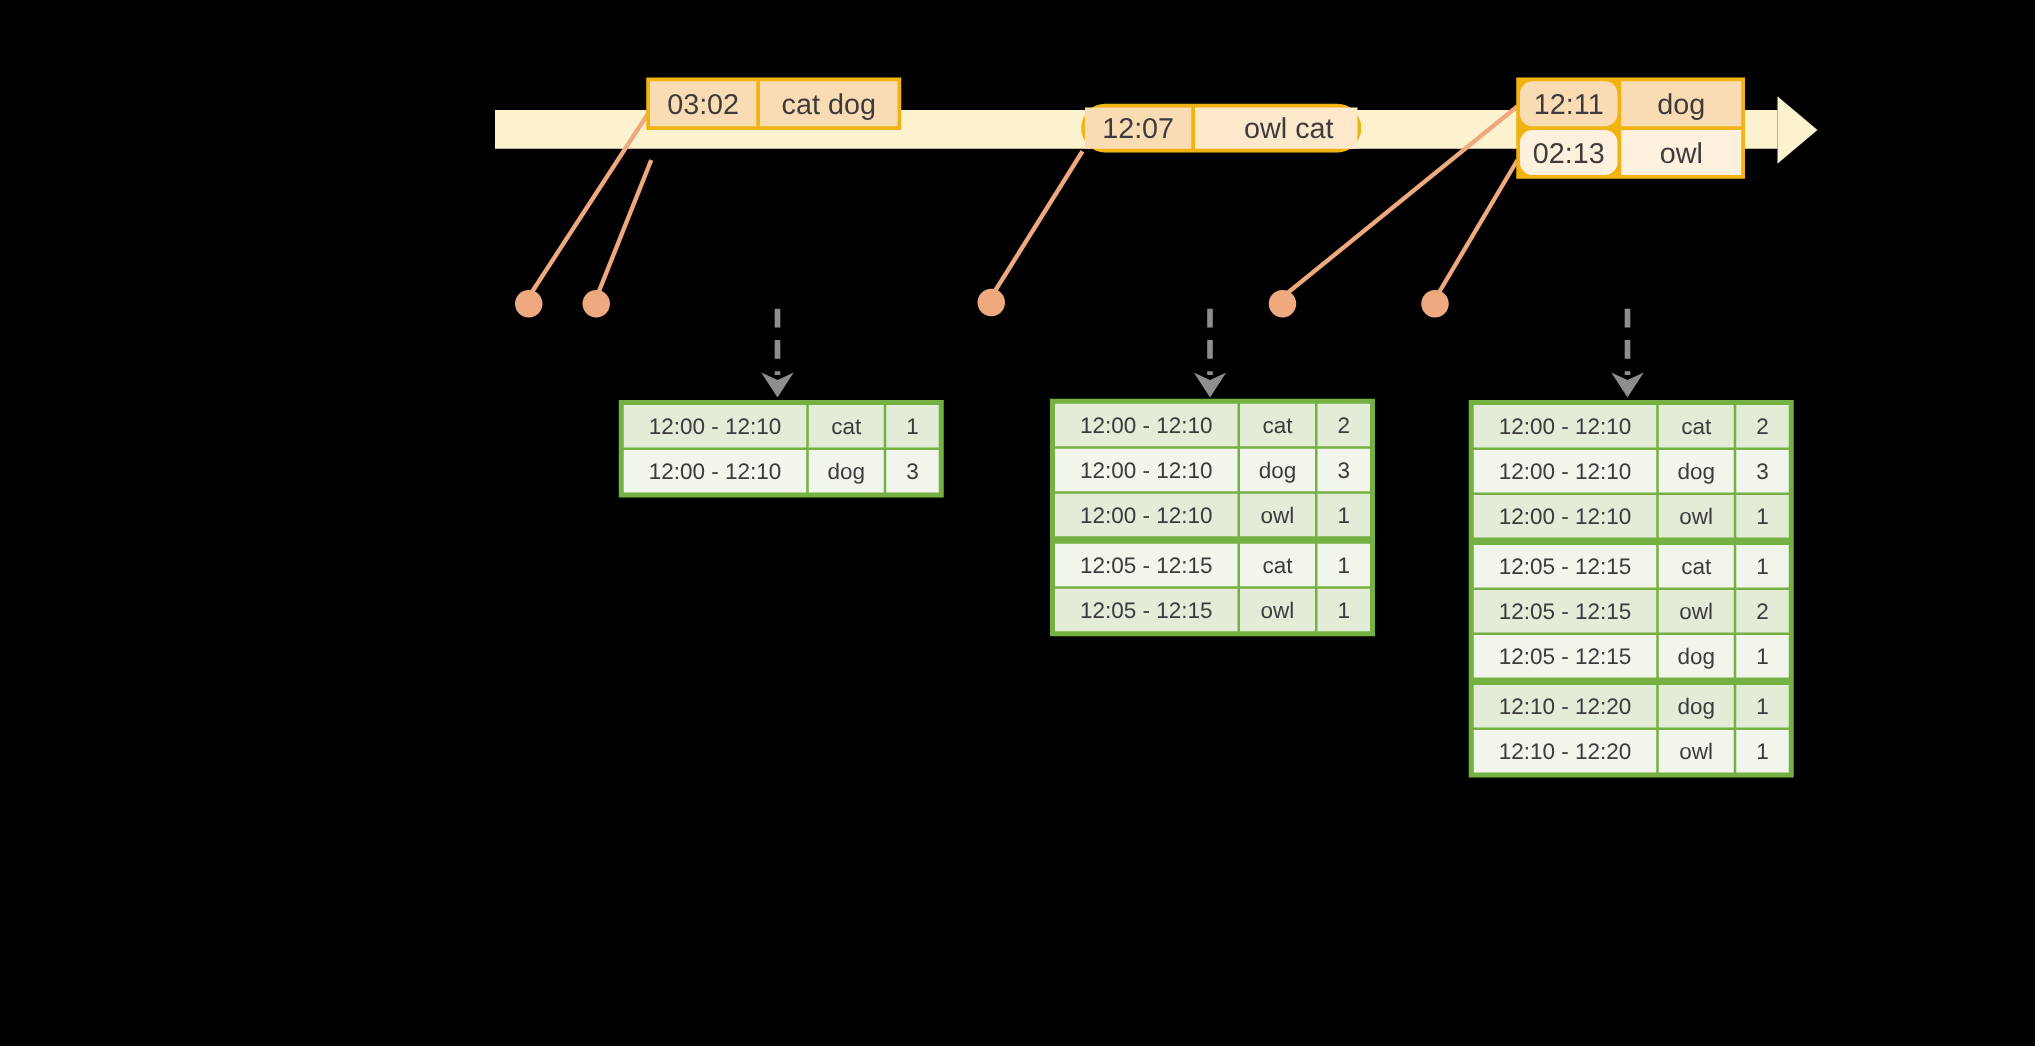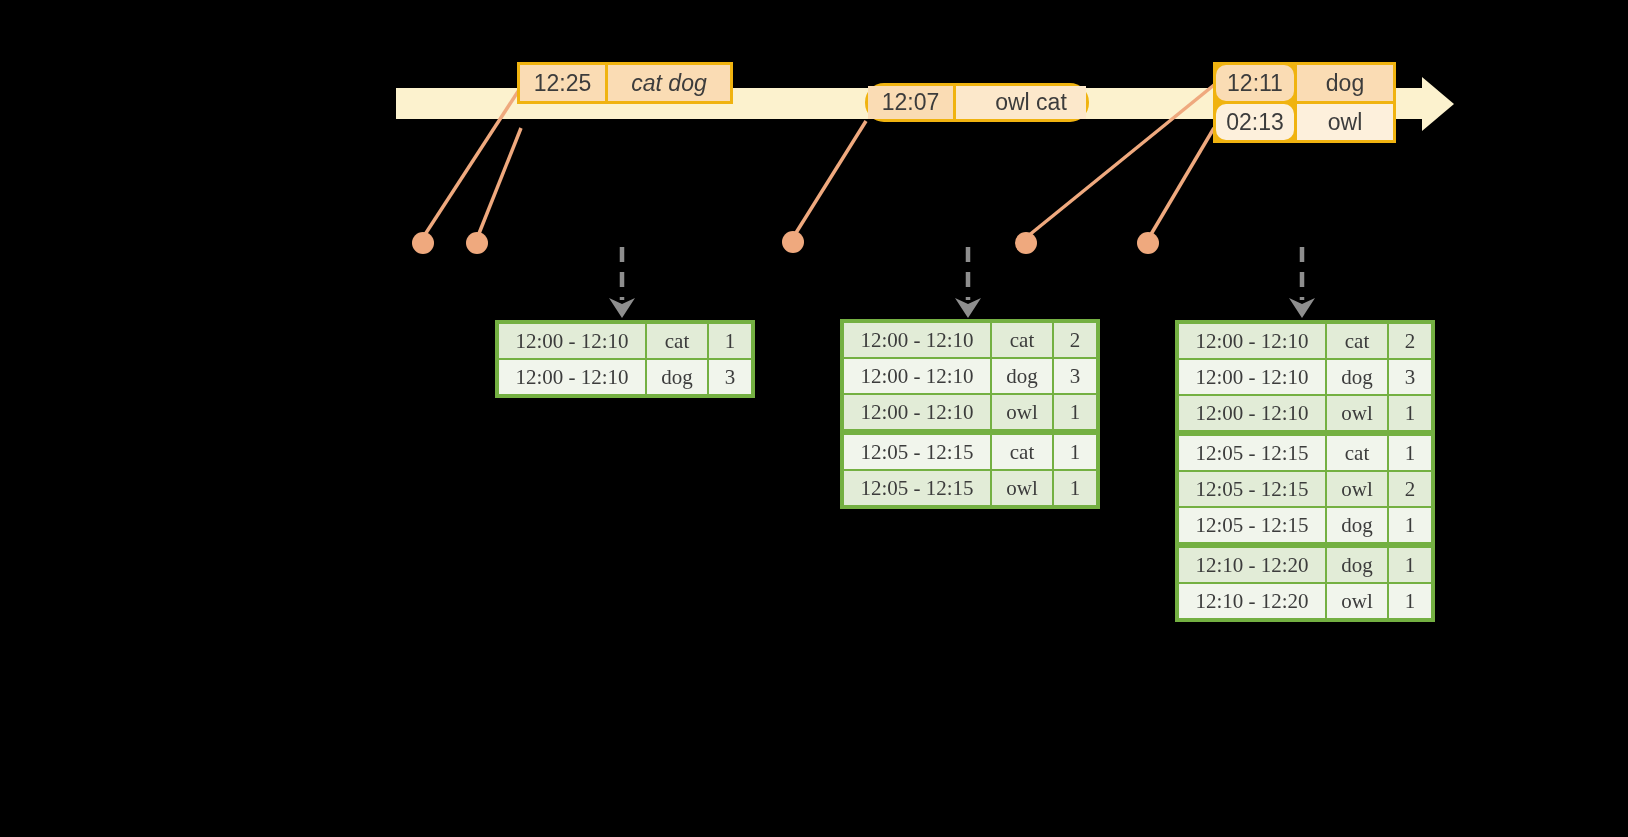--- a/index.html
+++ b/index.html
@@ -26,38 +26,38 @@
   }
   .otable .row { display:flex; gap:3px; margin-top:3px; }
   .otable .row:first-child { margin-top:0; }
   .otable .cell {
     display:flex; align-items:center; justify-content:center;
     height:36px; font-size:23px;
   }
   .otable .row:nth-child(odd)  .cell { background:var(--odark,#fadcb4); }
   .otable .row:nth-child(even) .cell { background:var(--olight,#fdf0dc); }
   #input-1 { left:517px; top:62px; }
-  #input-1 .c0 { width:85px; }  #input-1 .c1 { width:122px;font-style:italic; }
+  #input-1 .c0 { width:85px; }  #input-1 .c1 { width:110px; }
   #input-2 { left:865px; top:83px;border-radius:19px; }
   #input-2 .cell { height:33px; }
   #input-2 .c0 { width:85px; }  #input-2 .c1 { width:110px;padding-left:20px; }
   #input-2 .cell.c1 { background:var(--omid,#fce8cb); }
   #input-3 { left:1213px; top:62px; }
   #input-3 .c0 { width:78px;border-radius:10px; }  #input-3 .c1 { width:96px; }
   
   .gtable {
     position:absolute; z-index:3; background:var(--gborder,#74b042);
     padding:4px; display:flex; flex-direction:column;
   }
   .gtable .row { display:flex; gap:2px; margin-top:2px; }
   .gtable .row:first-child { margin-top:0; }
   .gtable .row.group-start { margin-top:6px; }
   .gtable .cell {
     display:flex; align-items:center; justify-content:center;
-    height:34px; font-size:21px;font-family:Liberation Serif, serif;
+    height:34px; font-size:18px;
   }
   .gtable .row:nth-child(odd)  .cell { background:var(--gdark,#e2ecd7); }
   .gtable .row:nth-child(even) .cell { background:var(--glight,#f1f5ec); }
   .gtable .c0 { width:146px; } .gtable .c1 { width:60px; } .gtable .c2 { width:42px; }
   #result-1 { left:495px;  top:320px; }
   #result-2 { left:840px;  top:319px; }
   #result-3 { left:1175px; top:320px; }
 </style>
 </head>
 <body>
@@ -85,21 +85,21 @@
     <line class="trigger-line" x1="622" y1="247" x2="622" y2="300"></line>
     <polygon class="trigger-head" points="609,298 622,304 635,298 622,318"></polygon>
     <line class="trigger-line" x1="968" y1="247" x2="968" y2="300"></line>
     <polygon class="trigger-head" points="955,298 968,304 981,298 968,318"></polygon>
     <line class="trigger-line" x1="1302" y1="247" x2="1302" y2="300"></line>
     <polygon class="trigger-head" points="1289,298 1302,304 1315,298 1302,318"></polygon>
   </svg>
 
   <div id="input-1" class="otable">
       <div class="row">
-        <div class="cell c0">12:25</div>
+        <div class="cell c0">03:02</div>
         <div class="cell c1">cat dog</div>
       </div>
     </div>
   <div id="input-2" class="otable">
       <div class="row">
         <div class="cell c0">12:07</div>
         <div class="cell c1">owl cat</div>
       </div>
     </div>
   <div id="input-3" class="otable">

